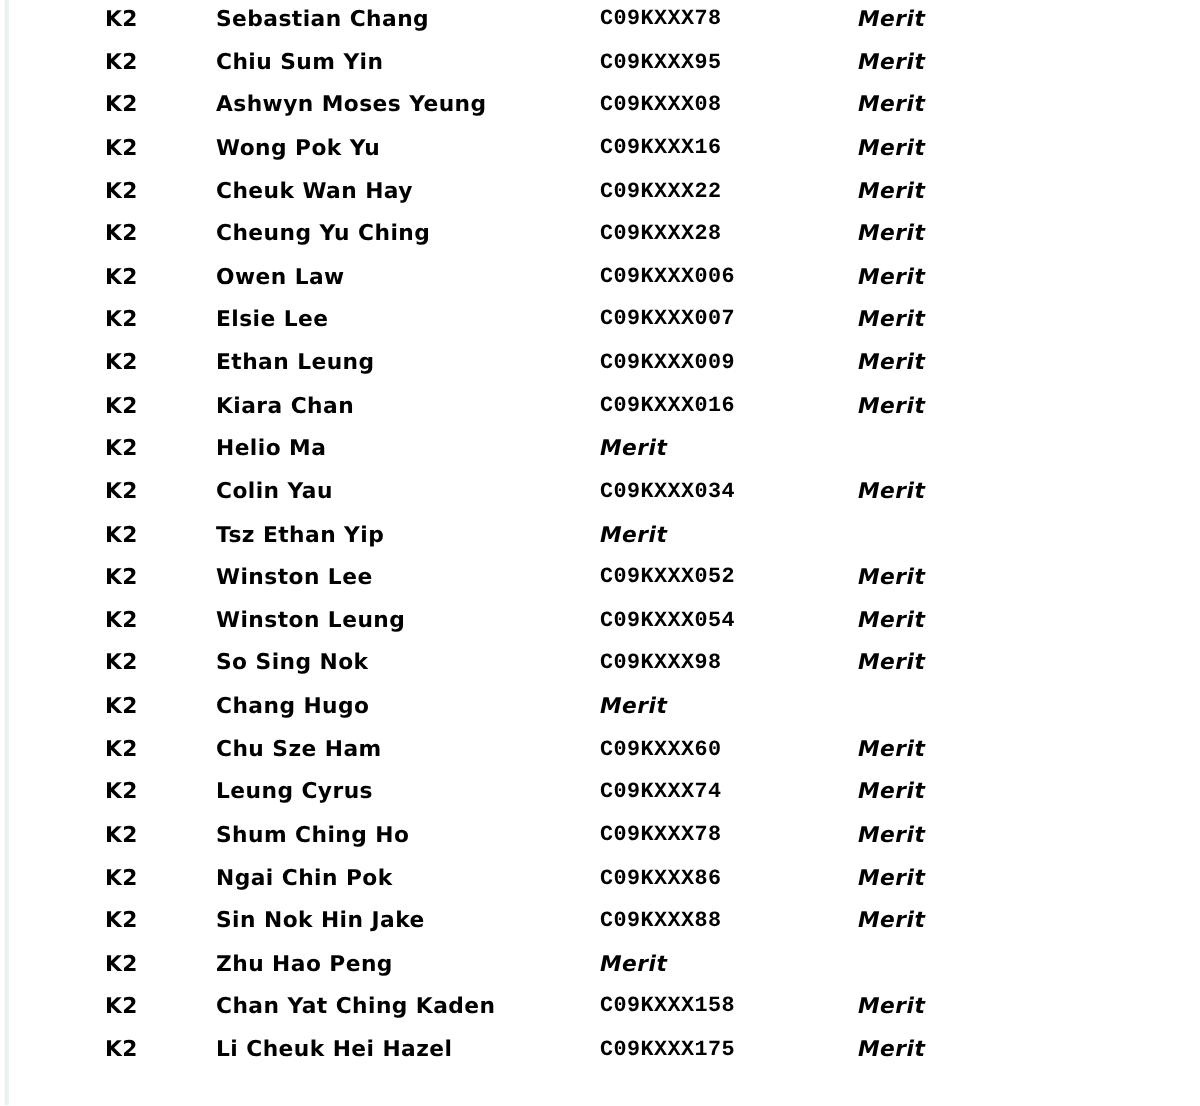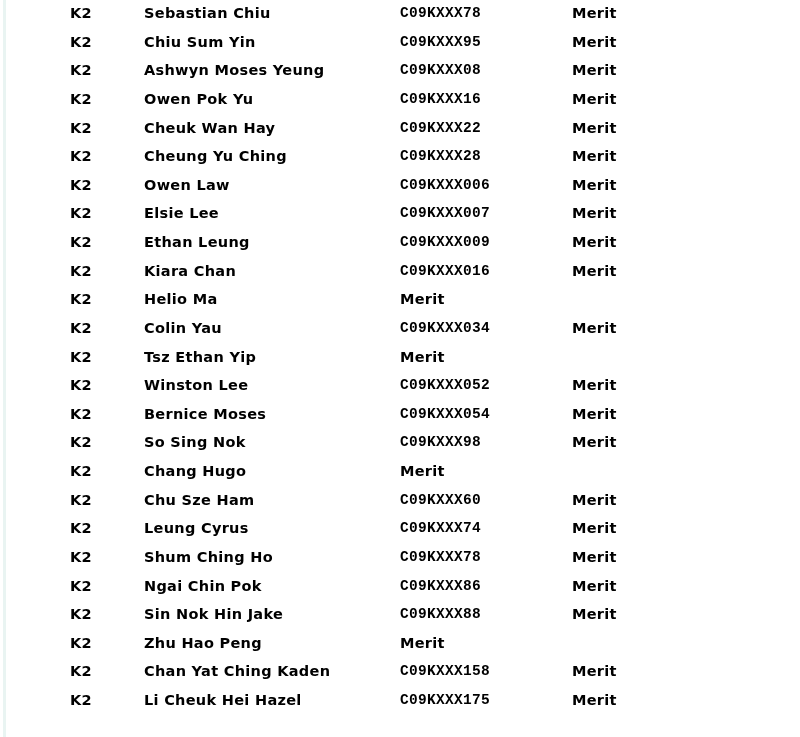--- a/index.html
+++ b/index.html
@@ -41,54 +41,54 @@
     font-weight: bold;
     font-size: 14.5px;
     color: #000000;
     letter-spacing: 0.3px;
     white-space: nowrap;
     line-height: 1;
   }
   .cell-grade { margin-left: 70px; width: 74px; }
   .cell-name  { width: 256px; }
   .cell-code  { width: 172px; font-family: Liberation Mono, monospace; }
-  .cell-award { flex: 1; }
+  .cell-award { flex: 1; font-style: italic; }
 </style>
 </head>
 <body>
 
 <div class="page">
   <div class="left-edge"></div>
 
   <div class="results-table">
 
       <div class="row">
         <span class="cell cell-grade">K2</span>
-        <span class="cell cell-name">Sebastian Chiu</span>
+        <span class="cell cell-name">Sebastian Chang</span>
         <span class="cell cell-code">C09KXXX78</span>
         <span class="cell cell-award">Merit</span>
       </div>
 
       <div class="row">
         <span class="cell cell-grade">K2</span>
         <span class="cell cell-name">Chiu Sum Yin</span>
         <span class="cell cell-code">C09KXXX95</span>
         <span class="cell cell-award">Merit</span>
       </div>
 
       <div class="row">
         <span class="cell cell-grade">K2</span>
         <span class="cell cell-name">Ashwyn Moses Yeung</span>
         <span class="cell cell-code">C09KXXX08</span>
         <span class="cell cell-award">Merit</span>
       </div>
 
       <div class="row">
         <span class="cell cell-grade">K2</span>
-        <span class="cell cell-name">Owen Pok Yu</span>
+        <span class="cell cell-name">Wong Pok Yu</span>
         <span class="cell cell-code">C09KXXX16</span>
         <span class="cell cell-award">Merit</span>
       </div>
 
       <div class="row">
         <span class="cell cell-grade">K2</span>
         <span class="cell cell-name">Cheuk Wan Hay</span>
         <span class="cell cell-code">C09KXXX22</span>
         <span class="cell cell-award">Merit</span>
       </div>
@@ -149,21 +149,21 @@
 
       <div class="row">
         <span class="cell cell-grade">K2</span>
         <span class="cell cell-name">Winston Lee</span>
         <span class="cell cell-code">C09KXXX052</span>
         <span class="cell cell-award">Merit</span>
       </div>
 
       <div class="row">
         <span class="cell cell-grade">K2</span>
-        <span class="cell cell-name">Bernice Moses</span>
+        <span class="cell cell-name">Winston Leung</span>
         <span class="cell cell-code">C09KXXX054</span>
         <span class="cell cell-award">Merit</span>
       </div>
 
       <div class="row">
         <span class="cell cell-grade">K2</span>
         <span class="cell cell-name">So Sing Nok</span>
         <span class="cell cell-code">C09KXXX98</span>
         <span class="cell cell-award">Merit</span>
       </div>

